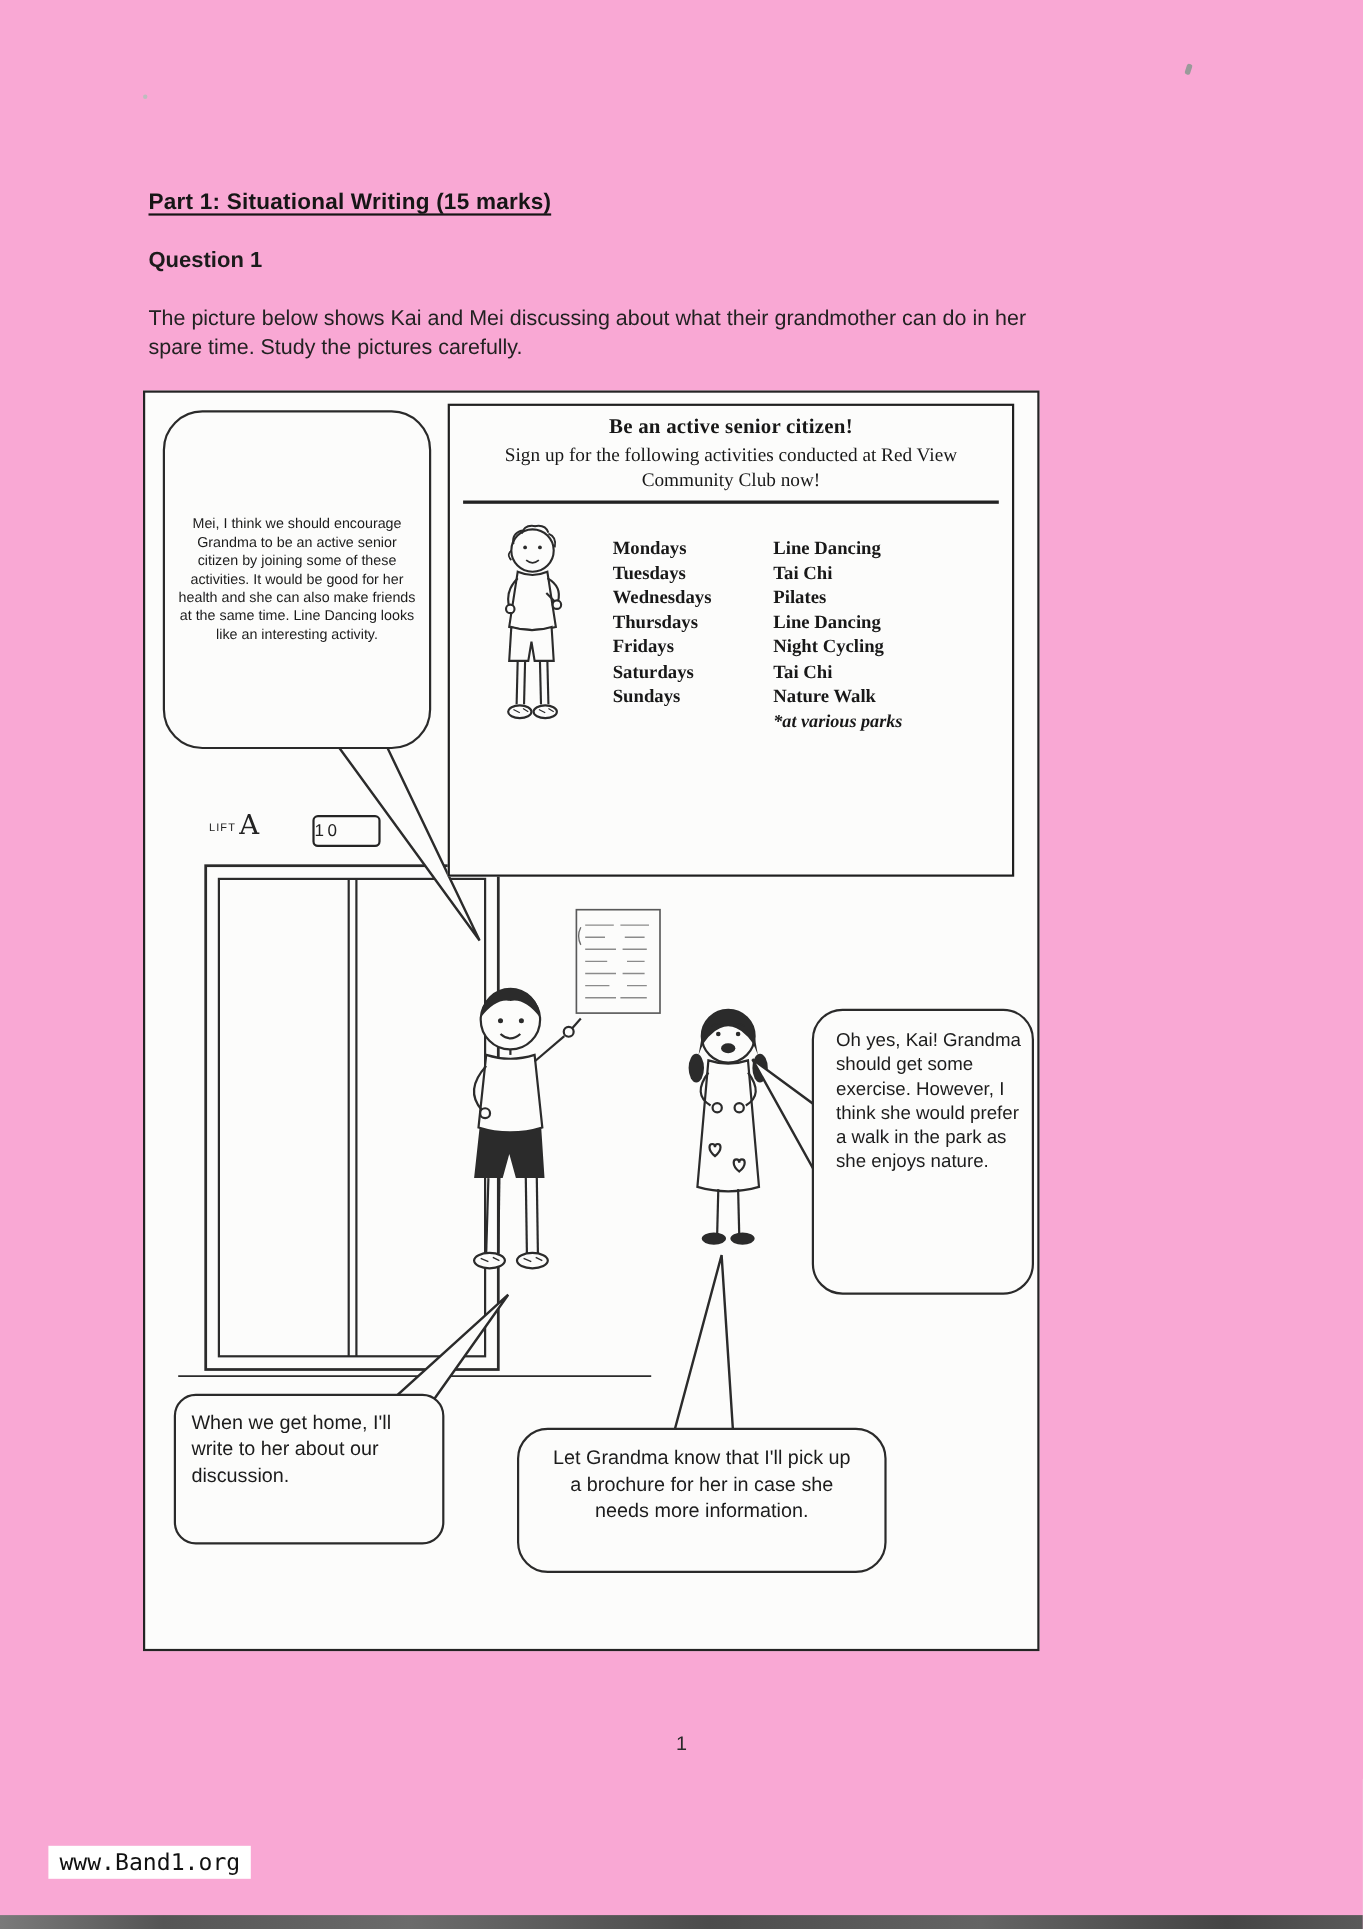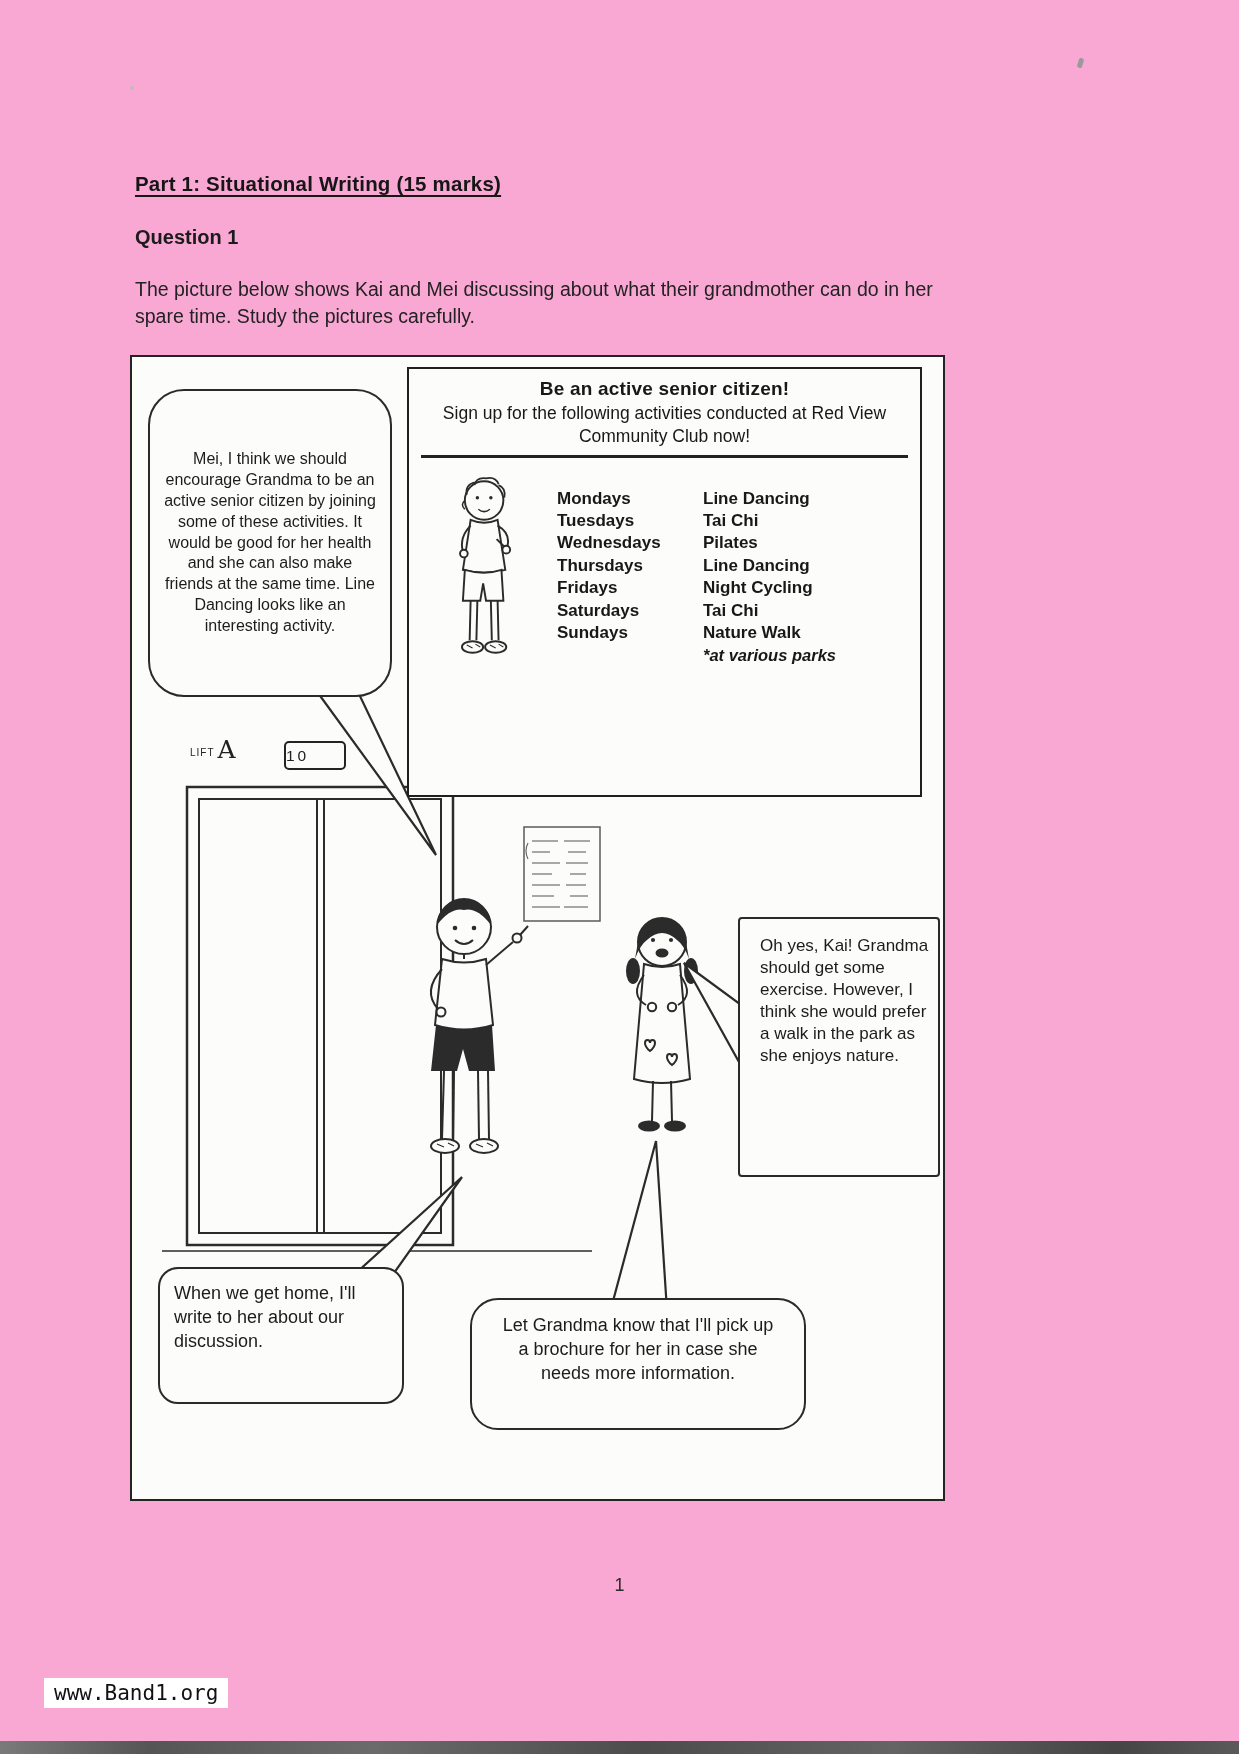--- a/index.html
+++ b/index.html
@@ -31,26 +31,26 @@
     position:absolute;left:130px;top:355px;width:811px;height:1142px;
     border:2.5px solid #242424;background:#fcfcfb;box-sizing:content-box;
   }
   .scene{position:absolute;left:0;top:0;width:811px;height:1142px;}
   
   .bubble{
     position:absolute;background:#fcfcfb;border:2.2px solid #2a2a2a;
     box-sizing:border-box;color:#1c1c1c;
   }
   .bubble-kai-top{
-    left:16px;top:32px;width:244px;height:308px;border-radius:36px;
-    padding:16px 12px;font-size:16px;line-height:1.3;text-align:center;
+    left:16px;top:16px;width:244px;height:308px;border-radius:36px;
+    padding:16px 12px;font-size:13px;line-height:1.3;text-align:center;
     display:flex;align-items:center;justify-content:center;
   }
   .bubble-mei-right{
-    left:606px;top:560px;width:202px;height:260px;border-radius:4px;
+    left:606px;top:560px;width:202px;height:260px;border-radius:28px;
     padding:16px 8px 8px 20px;font-size:17px;line-height:1.3;text-align:left;
   }
   .bubble-kai-bottom{
     left:26px;top:910px;width:246px;height:137px;border-radius:20px;
     padding:13px 14px;font-size:18px;line-height:1.32;text-align:left;
   }
   .bubble-mei-bottom{
     left:338px;top:941px;width:336px;height:132px;border-radius:28px;
     padding:14px 24px;font-size:18px;line-height:1.32;text-align:center;
   }
@@ -63,21 +63,21 @@
   .lift-label .letter{font-family:"DejaVu Serif",serif;font-size:25px;line-height:1;}
   .floor-box{
     position:absolute;left:152px;top:384px;width:58px;height:25px;
     border:2.4px solid #242424;border-radius:5px;background:#fcfcfb;
     font-size:15.5px;letter-spacing:3px;text-align:left;line-height:25px;color:#222;
   }
   
   .poster{
     position:absolute;left:275px;top:10px;width:515px;height:430px;
     border:2.5px solid #1f1f1f;background:#fcfcfb;box-sizing:border-box;
-    padding:9px 14px 6px;font-family:Liberation Sans, sans-serif;color:#181818;overflow:hidden;
+    padding:9px 14px 6px;font-family:Liberation Serif, serif;color:#181818;overflow:hidden;
   }
   .poster-title{font-size:19px;font-weight:bold;text-align:center;letter-spacing:.2px;}
   .poster-subtitle{font-size:17.5px;text-align:center;line-height:1.3;margin-top:2px;}
   .poster-rule{border-top:3px solid #222;margin:7px -2px 4px;}
   .poster-body{display:flex;gap:6px;}
   .senior-art{flex:0 0 128px;}
   .schedule{flex:1;padding-top:26px;}
   .sched-row{display:flex;font-weight:bold;font-size:17px;line-height:1.32;}
   .sched-row .day{width:146px;}
   .sched-note{font-weight:bold;font-style:italic;font-size:16.5px;margin-left:146px;line-height:1.32;}

